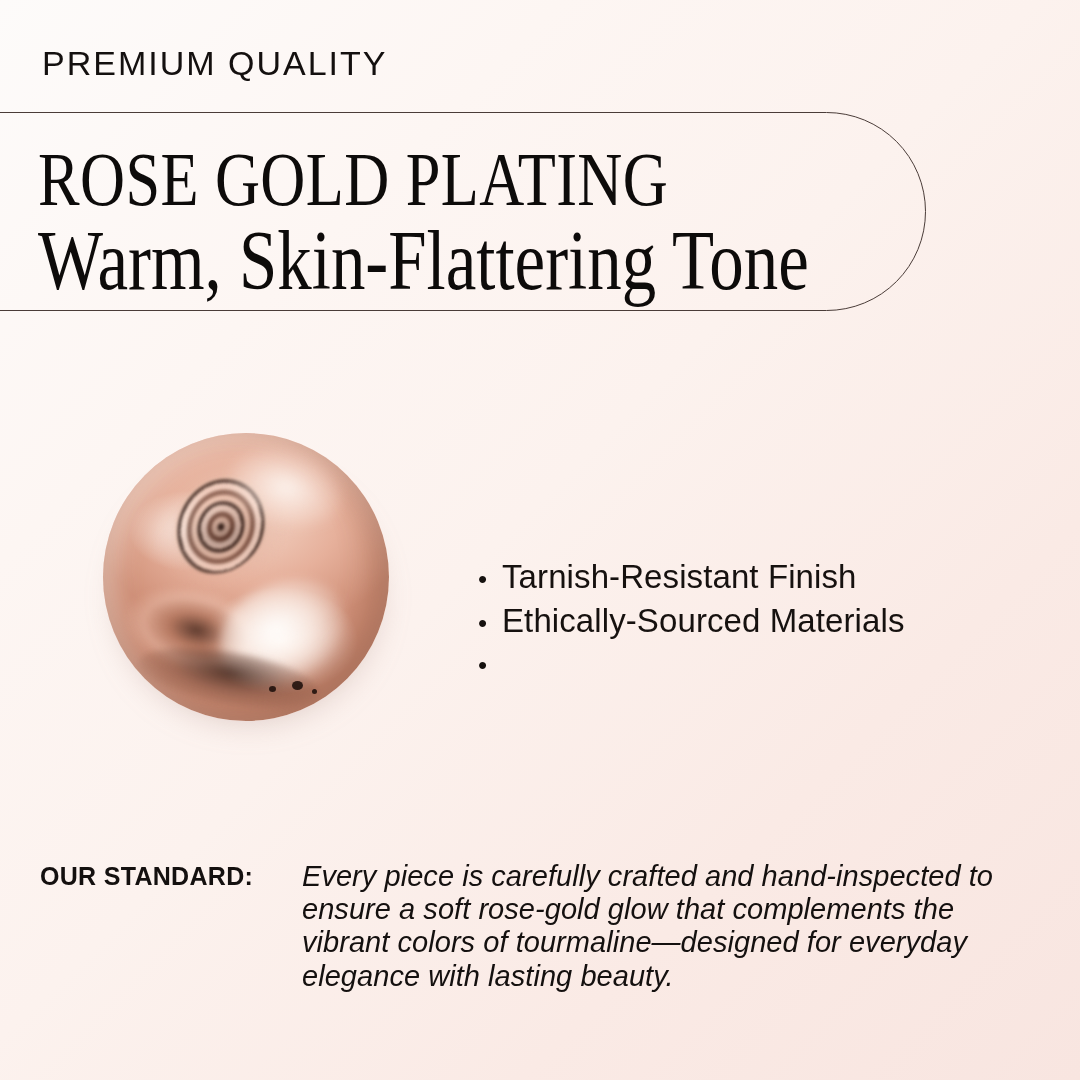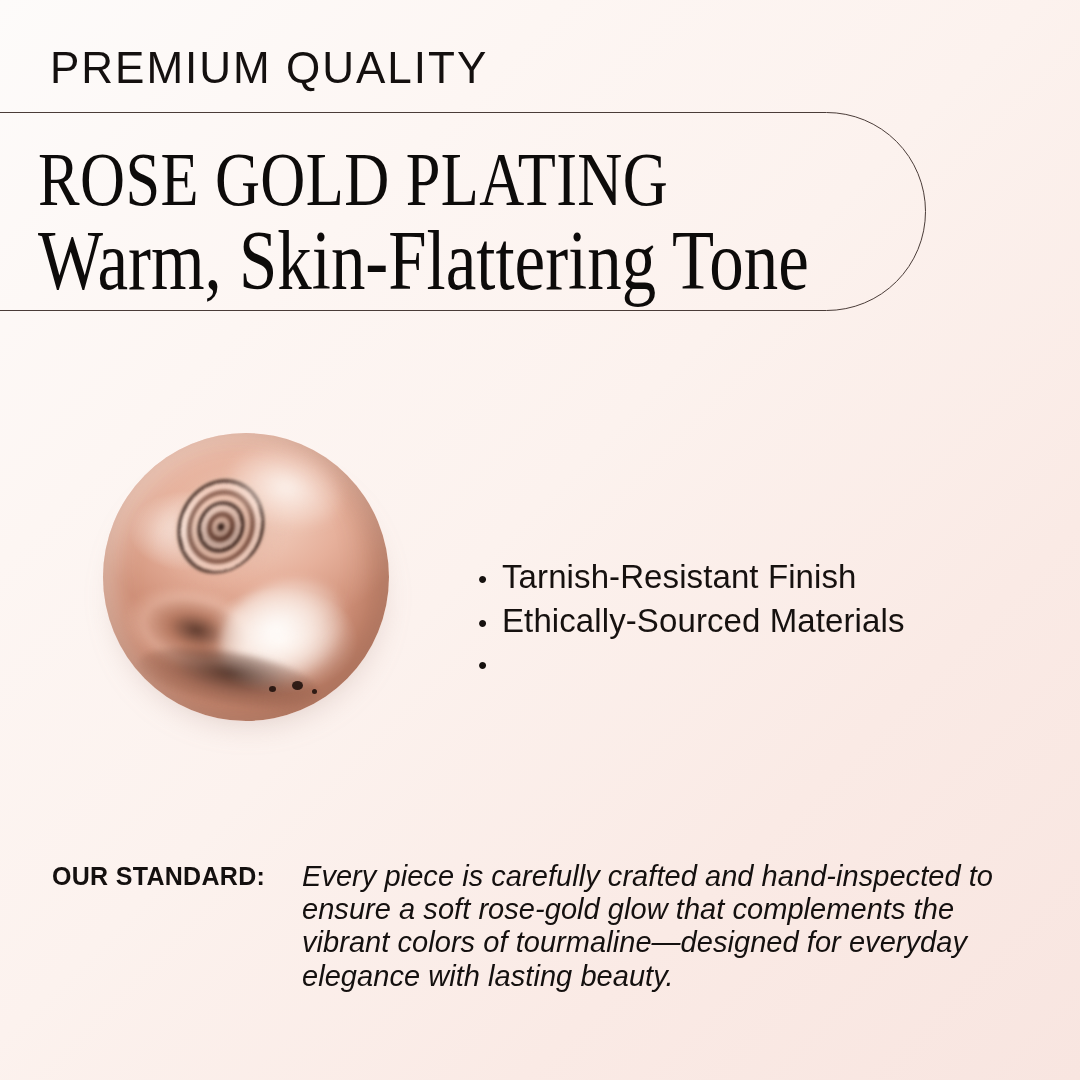--- a/index.html
+++ b/index.html
@@ -22,24 +22,24 @@
         #fdf6f3 26%,
         #fcf2ee 48%,
         #faeae5 74%,
         #f8e5e0 100%);
     overflow: hidden;
   }
 
   
   .kicker {
     position: absolute;
-    left: 50px;
+    left: 42px;
     top: 46px;
     font-family: "Liberation Sans", sans-serif;
-    font-size: 44px;
+    font-size: 34px;
     font-weight: 300;
     letter-spacing: 2.0px;
     color: #14100f;
     line-height: 1;
     white-space: nowrap;
   }
 
   
   .title-capsule {
     position: absolute;
@@ -243,21 +243,20 @@
   .standard-label {
     position: absolute;
     left: 0;
     top: 2px;
     font-family: "Liberation Sans", sans-serif;
     font-size: 25px;
     font-weight: bold;
     letter-spacing: 0.3px;
     color: #14100f;
     white-space: nowrap;
-    margin-left: 12px;
   }
   .standard-body {
     position: absolute;
     left: 262px;
     top: 0;
     width: 700px;
     font-family: "Liberation Sans", sans-serif;
     font-style: italic;
     font-size: 29px;
     font-weight: 400;

